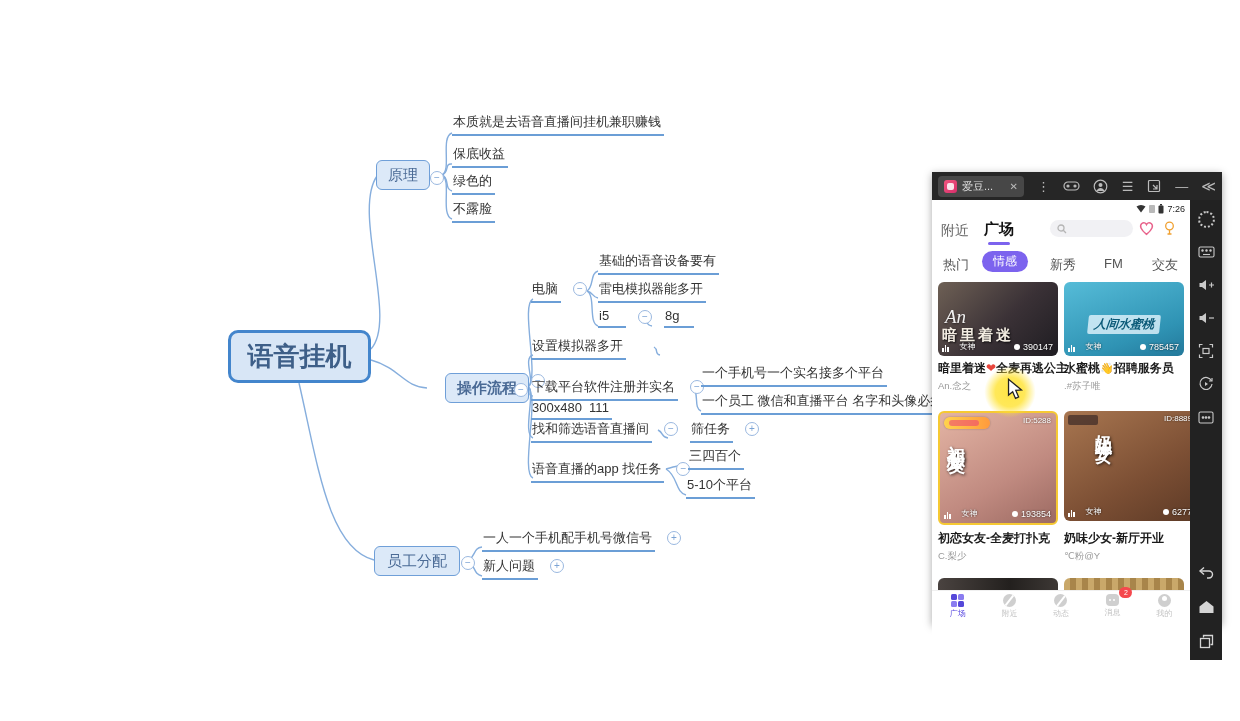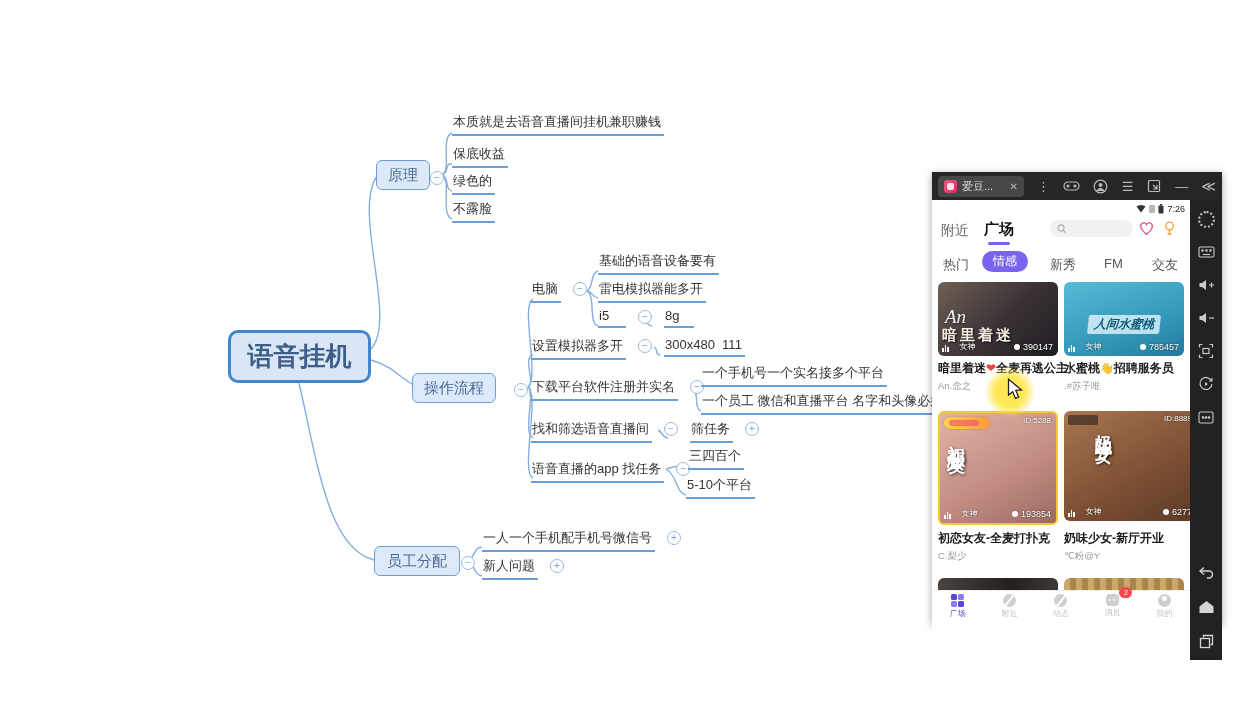--- a/index.html
+++ b/index.html
@@ -144,36 +144,36 @@
 
   <div class="mm-node mm-root" style="left:228px;top:330px;width:137px;height:47px;">语音挂机</div>
 
   <div class="mm-node" style="left:376px;top:160px;width:52px;height:28px;">原理</div>
   <span class="mp mm-abs" style="left:430px;top:169px;">−</span>
   <span class="leaf mm-abs" style="left:452px;top:113px;">本质就是去语音直播间挂机兼职赚钱</span>
   <span class="leaf mm-abs" style="left:452px;top:145px;">保底收益</span>
   <span class="leaf mm-abs" style="left:452px;top:172px;">绿色的</span>
   <span class="leaf mm-abs" style="left:452px;top:200px;">不露脸</span>
 
-  <div class="mm-node" style="left:412px;top:373px;width:82px;height:28px;">操作流程</div>
+  <div class="mm-node" style="left:445px;top:373px;width:82px;height:28px;font-weight:bold;">操作流程</div>
   <span class="mp mm-abs" style="left:514px;top:381px;">−</span>
 
   <div class="mm-row" style="left:531px;top:280px;">
     <span class="leaf">电脑</span>
     <span class="mp">−</span>
   </div>
   <span class="leaf mm-abs" style="left:598px;top:252px;">基础的语音设备要有</span>
   <span class="leaf mm-abs" style="left:598px;top:280px;">雷电模拟器能多开</span>
   <div class="mm-row" style="left:598px;top:308px;">
     <span class="leaf" style="min-width:24px;">i5</span>
     <span class="mp">−</span>
     <span class="leaf" style="min-width:26px;">8g</span>
   </div>
 
-  <div class="mm-row" style="left:531px;top:337px;">
+  <div class="mm-row" style="left:531px;top:337px;flex-direction:column;">
     <span class="leaf">设置模拟器多开</span>
     <span class="mp">−</span>
     <span class="leaf">300x480  111</span>
   </div>
 
   <div class="mm-row" style="left:531px;top:378px;">
     <span class="leaf">下载平台软件注册并实名</span>
     <span class="mp">−</span>
   </div>
   <span class="leaf mm-abs" style="left:701px;top:364px;">一个手机号一个实名接多个平台</span>

